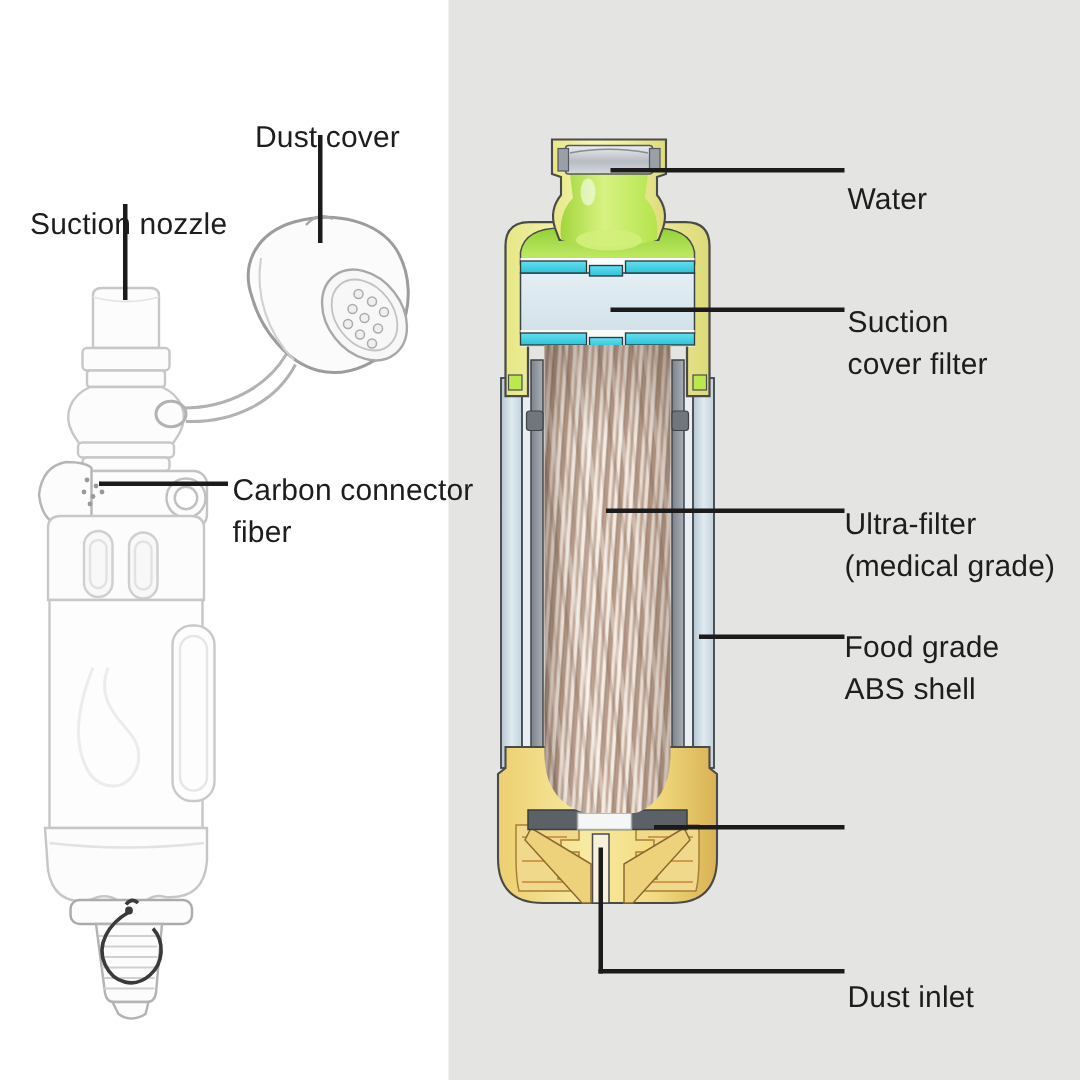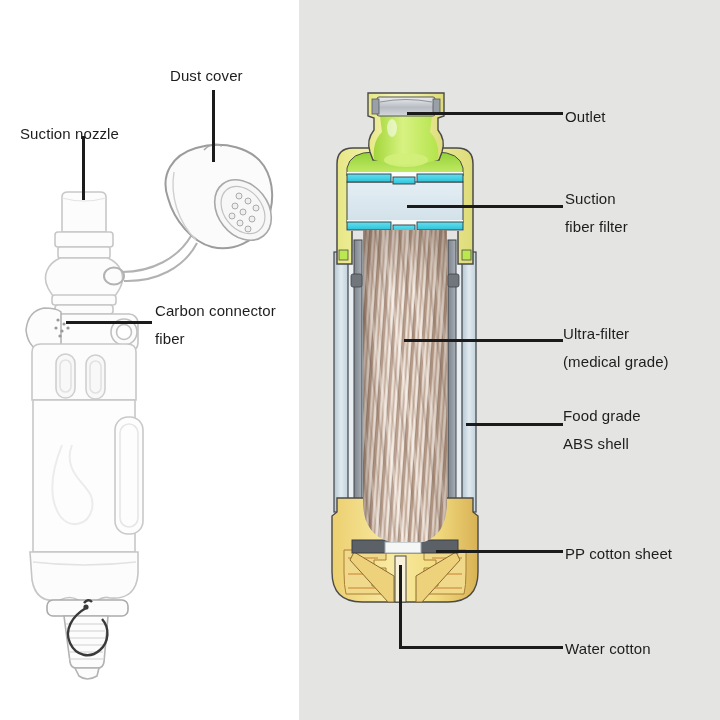--- a/index.html
+++ b/index.html
@@ -11,22 +11,23 @@
   .right-panel{
     position:absolute;left:299px;top:0;width:421px;height:720px;
     background:var(--panel-background,#e4e4e2);
   }
   .art{position:absolute;}
   .leader{position:absolute;background:var(--leader-line,#1b1b1b);}
   .leader.h{height:2.5px;}
   .leader.v{width:2.5px;}
   .lbl{
     position:absolute;color:var(--label-text,#1d1d1d);
-    font-size:15px;line-height:28px;white-space:nowrap;
+    font-size:20px;line-height:28px;white-space:nowrap;
     letter-spacing:0.1px;
+    margin-top:16px;
   }
   .lbl span{display:block;}
 </style>
 </head>
 <body>
 
 <div class="canvas">
 
   <div class="right-panel"></div>
 
@@ -280,29 +281,28 @@
   <div class="leader v" style="left:82px;top:136px;height:64px"></div>
   <div class="leader h" style="left:66px;top:321px;width:86px"></div>
 
   <div class="lbl" style="left:20px;top:120px">Suction nozzle</div>
   <div class="lbl" style="left:170px;top:62px">Dust cover</div>
   <div class="lbl" style="left:155px;top:297px">
     <span>Carbon connector</span>
     <span>fiber</span>
   </div>
 
-  <div class="lbl" style="left:565px;top:103px">Outlet</div>
+  <div class="lbl" style="left:565px;top:103px">Water</div>
   <div class="lbl" style="left:565px;top:185px">
     <span>Suction</span>
-    <span>fiber filter</span>
+    <span>cover filter</span>
   </div>
   <div class="lbl" style="left:563px;top:320px">
     <span>Ultra-filter</span>
     <span>(medical grade)</span>
   </div>
   <div class="lbl" style="left:563px;top:402px">
     <span>Food grade</span>
     <span>ABS shell</span>
   </div>
-  <div class="lbl" style="left:565px;top:540px">PP cotton sheet</div>
-  <div class="lbl" style="left:565px;top:635px">Water cotton</div>
+  <div class="lbl" style="left:565px;top:635px">Dust inlet</div>
 
 </div>
 
 </body></html>

